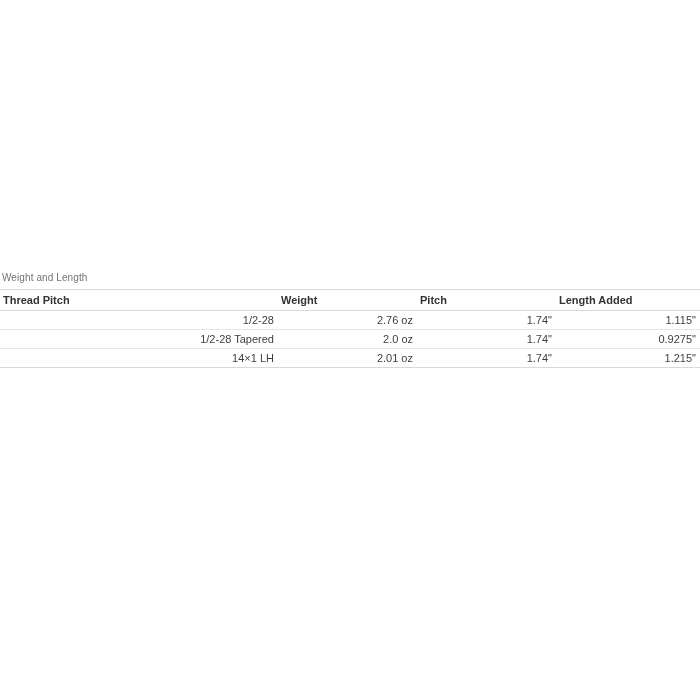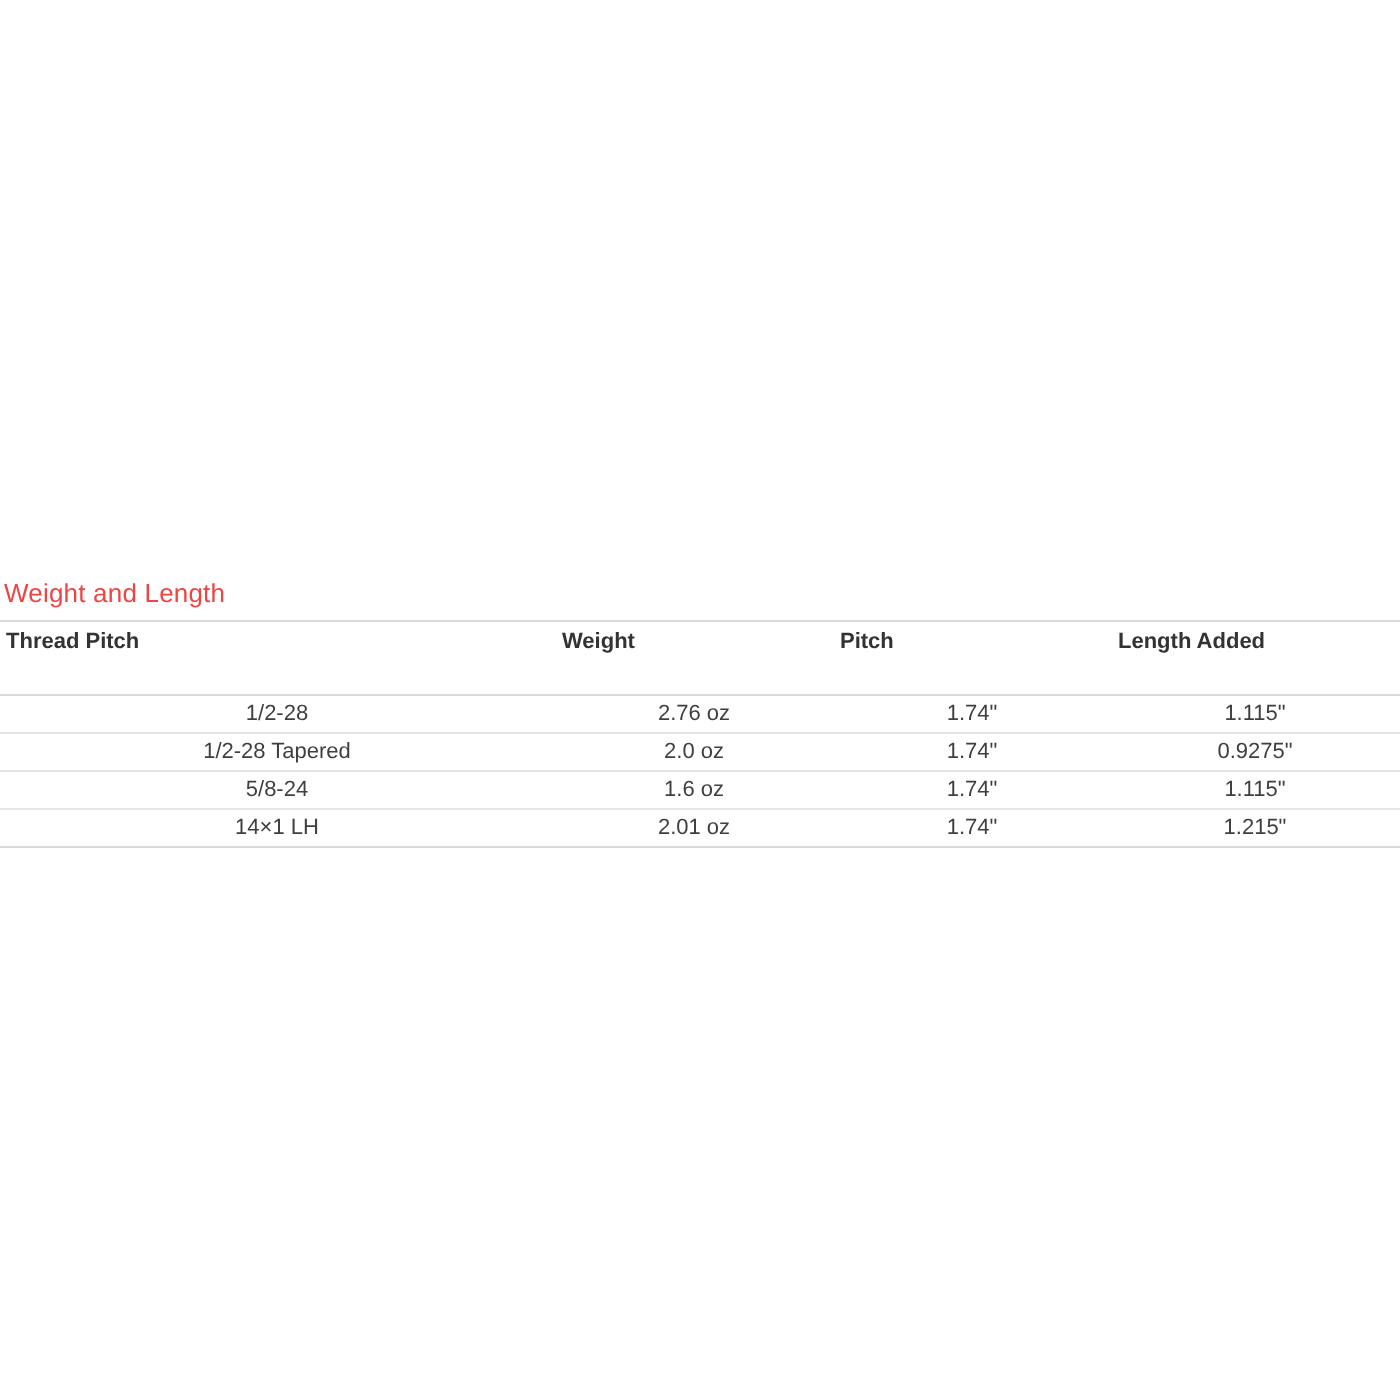--- a/index.html
+++ b/index.html
@@ -20,49 +20,48 @@
     height: 700px;
     box-sizing: border-box;
   }
   .section {
     position: absolute;
     left: 0;
     top: 272px;
     width: 700px;
   }
   .section-title {
-    font-size: 13px;
-    color: #ef4444;
+    font-size: 10px;
+    color: #737373;
     padding: 0 0 6px 2px;
     letter-spacing: 0.1px;
-    margin-top: 17px;
   }
   table.spec-table {
     width: 700px;
     border-collapse: collapse;
     table-layout: fixed;
     font-size: 11px;
     color: #3f3f3f;
   }
   table.spec-table col.c0 { width: 278px; }
   table.spec-table col.c1 { width: 139px; }
   table.spec-table col.c2 { width: 139px; }
   table.spec-table col.c3 { width: 144px; }
   table.spec-table thead th {
     text-align: left;
     font-weight: bold;
     font-size: 11px;
     color: #333333;
-    padding: 4px 4px 20px 3px;
+    padding: 4px 4px 4px 3px;
     border-top: 1px solid #d9d9d9;
     border-bottom: 1px solid #d9d9d9;
     white-space: nowrap;
   }
   table.spec-table tbody td {
-    text-align: center;
+    text-align: right;
     padding: 3px 4px 3px 3px;
     border-bottom: 1px solid #e6e6e6;
     font-size: 11px;
     color: #3f3f3f;
     white-space: nowrap;
   }
   table.spec-table tbody tr:last-child td {
     border-bottom: 1px solid #d9d9d9;
   }
 </style>
@@ -97,26 +96,20 @@
           <td>1.74"</td>
           <td>1.115"</td>
         </tr>
         <tr>
           <td>1/2-28 Tapered</td>
           <td>2.0 oz</td>
           <td>1.74"</td>
           <td>0.9275"</td>
         </tr>
         <tr>
-          <td>5/8-24</td>
-          <td>1.6 oz</td>
-          <td>1.74"</td>
-          <td>1.115"</td>
-        </tr>
-        <tr>
           <td>14×1 LH</td>
           <td>2.01 oz</td>
           <td>1.74"</td>
           <td>1.215"</td>
         </tr>
       </tbody>
     </table>
 
   </div>
 </div>

